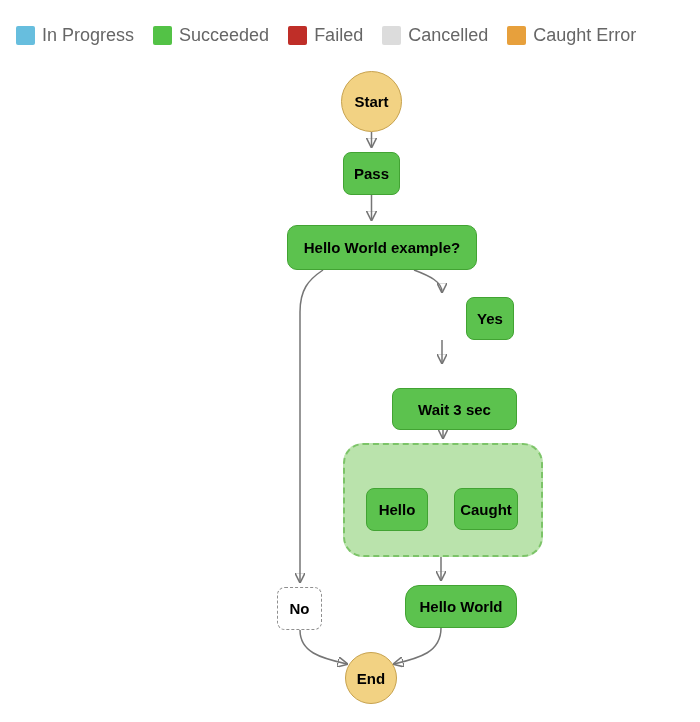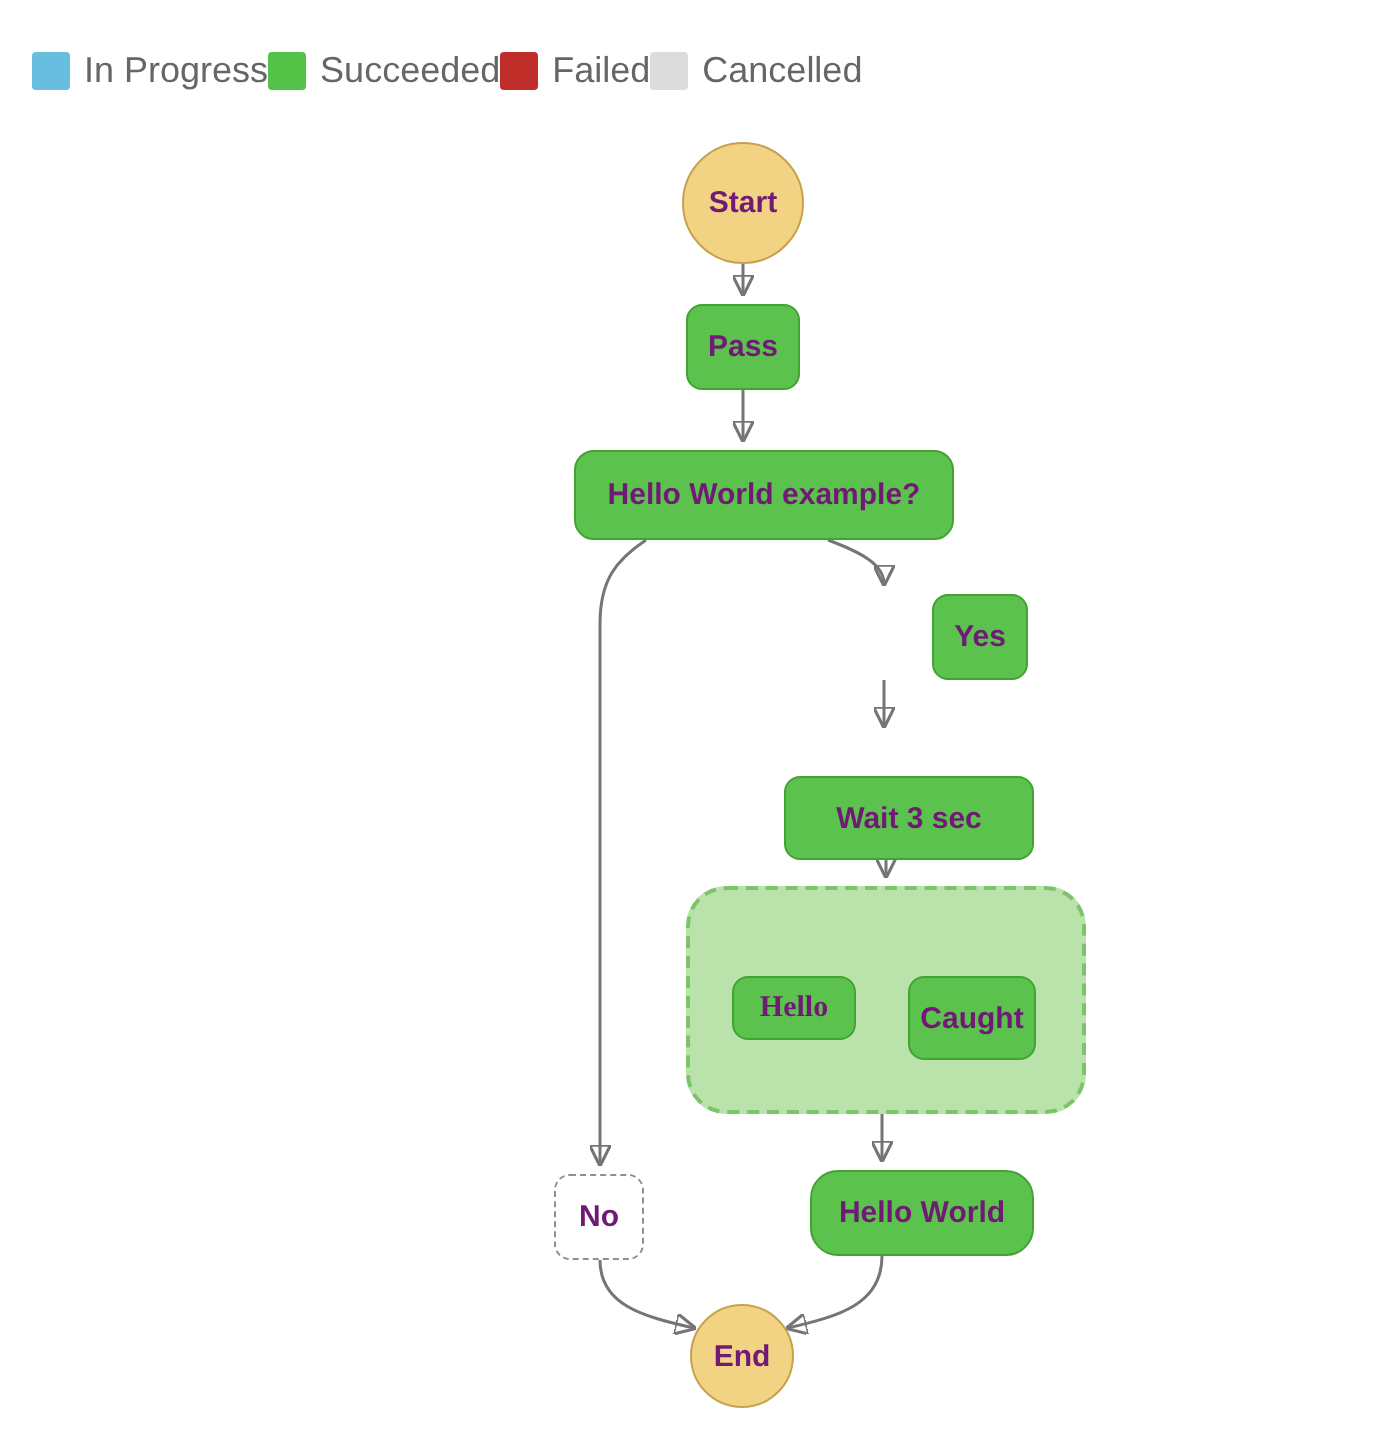--- a/index.html
+++ b/index.html
@@ -7,41 +7,41 @@
     width: 700px; height: 722px;
     background: #ffffff;
     font-family: "Liberation Sans", sans-serif;
     overflow: hidden;
   }
   .stage { position: relative; width: 700px; height: 722px; }
 
   
   .legend {
     position: absolute; left: 16px; top: 26px; right: 0;
-    display: flex; align-items: center; 
+    display: flex; align-items: center; gap: 19px;
     white-space: nowrap;
   }
   .legend-item { display: flex; align-items: center; gap: 7px; }
   .swatch {
     width: 19px; height: 19px; border-radius: 2px;
     display: inline-block; flex: 0 0 auto;
   }
   .legend-label {
     font-size: 18px; color: #666666; line-height: 19px;
   }
 
   
   svg.edges { position: absolute; left: 0; top: 0; width: 700px; height: 722px; }
   svg.edges path { fill: none; stroke: #757575; stroke-width: 1.5; }
 
   
   .node {
     position: absolute;
     display: flex; align-items: center; justify-content: center;
-    font-size: 15px; font-weight: 700; color: #701a75;
+    font-size: 15px; font-weight: 700; color: #000000;
     box-sizing: border-box; text-align: center;
   }
   .state {
     background: #5cc24e; border: 1.5px solid #42a333; border-radius: 8px; text-align: right;
   }
   .terminal {
     background: #f2d283; border: 1.5px solid #c7a24e; border-radius: 50%;
   }
   .skipped {
     background: #ffffff; border: 1.5px dashed #8f8f8f; border-radius: 8px;
@@ -51,21 +51,21 @@
     background: #bae3ac; border: 2px dashed #7cc468; border-radius: 20px;
     box-sizing: border-box;
   }
 
   .n-start       { left: 341px; top: 71px;  width: 61px;  height: 61px; }
   .n-pass        { left: 343px; top: 152px; width: 57px;  height: 43px; }
   .n-choice      { left: 277px; top: 225px; width: 190px; height: 45px; border-radius: 10px; margin-left: 10px; }
   .n-yes         { left: 418px; top: 297px; width: 48px;  height: 43px; margin-left: 48px; }
   .n-wait        { left: 392px; top: 388px; width: 125px; height: 42px; }
   .n-parallel    { left: 343px; top: 443px; width: 200px; height: 114px; }
-  .n-hello       { left: 366px; top: 488px; width: 62px;  height: 32px; font-family: Liberation Serif, serif; }
+  .n-hello       { left: 366px; top: 488px; width: 62px;  height: 43px; }
   .n-world       { left: 454px; top: 488px; width: 64px;  height: 42px; }
   .n-helloworld  { left: 405px; top: 585px; width: 112px; height: 43px; border-radius: 14px; }
   .n-no          { left: 277px; top: 587px; width: 45px;  height: 43px; }
   .n-end         { left: 345px; top: 652px; width: 52px;  height: 52px; }
 </style>
 </head>
 <body>
 
 <div class="stage">
 
@@ -78,20 +78,24 @@
       <span class="swatch" style="background-color: rgb(83, 194, 70);"></span>
       <span class="legend-label">Succeeded</span>
     </div>
     <div class="legend-item">
       <span class="swatch" style="background-color: rgb(191, 46, 40);"></span>
       <span class="legend-label">Failed</span>
     </div>
     <div class="legend-item">
       <span class="swatch" style="background-color: rgb(220, 220, 220);"></span>
       <span class="legend-label">Cancelled</span>
+    </div>
+    <div class="legend-item">
+      <span class="swatch" style="background-color: rgb(231, 160, 60);"></span>
+      <span class="legend-label">Caught Error</span>
     </div>
   </div>
 
   <svg class="edges" viewBox="0 0 700 722" aria-hidden="true">
     <defs>
       <marker id="arrow" viewBox="0 0 10 10" refX="9" refY="5" markerWidth="7" markerHeight="7" orient="auto-start-reverse">
         <path d="M0,0 L10,5 L0,10 z" fill="#424242" stroke="none"></path>
       </marker>
     </defs>
     <path d="M371.5,132 L371.5,147" marker-end="url(#arrow)"></path>

